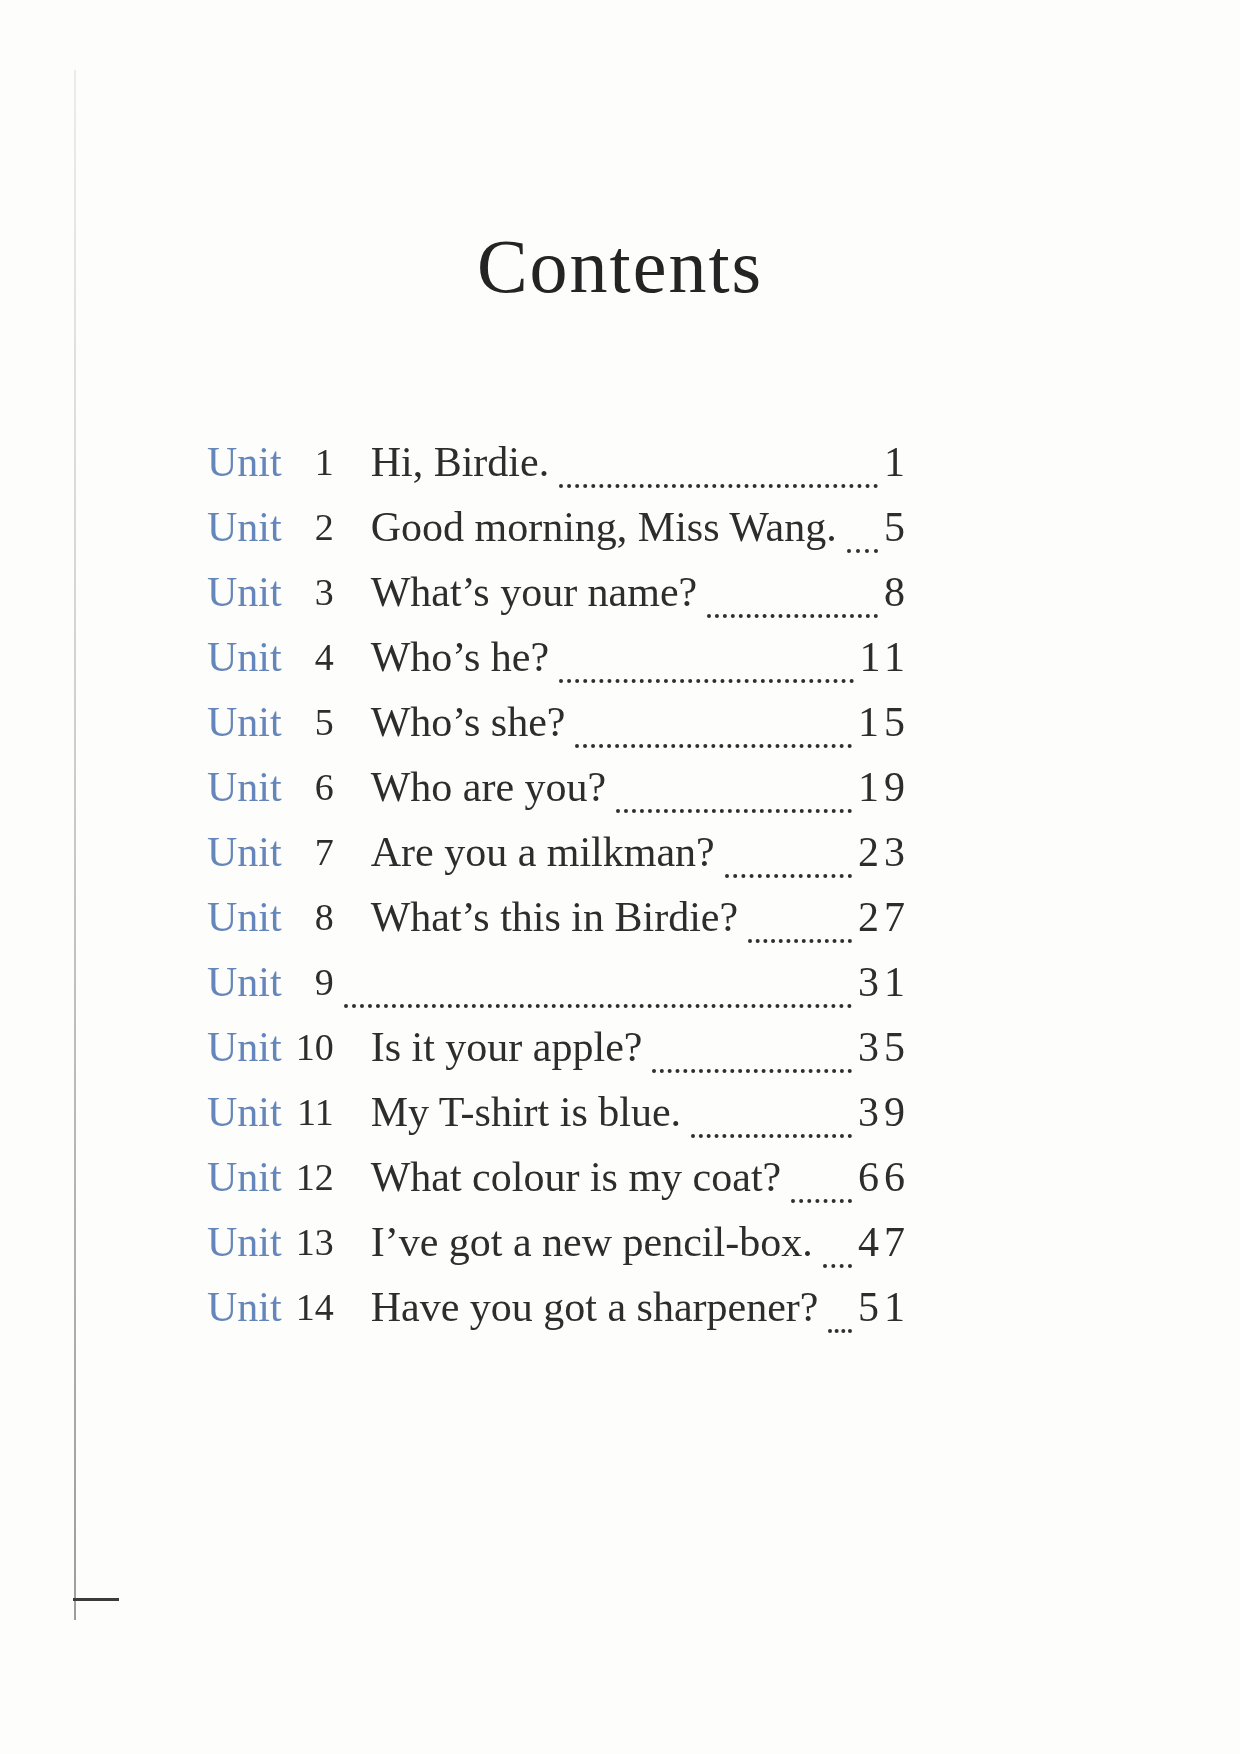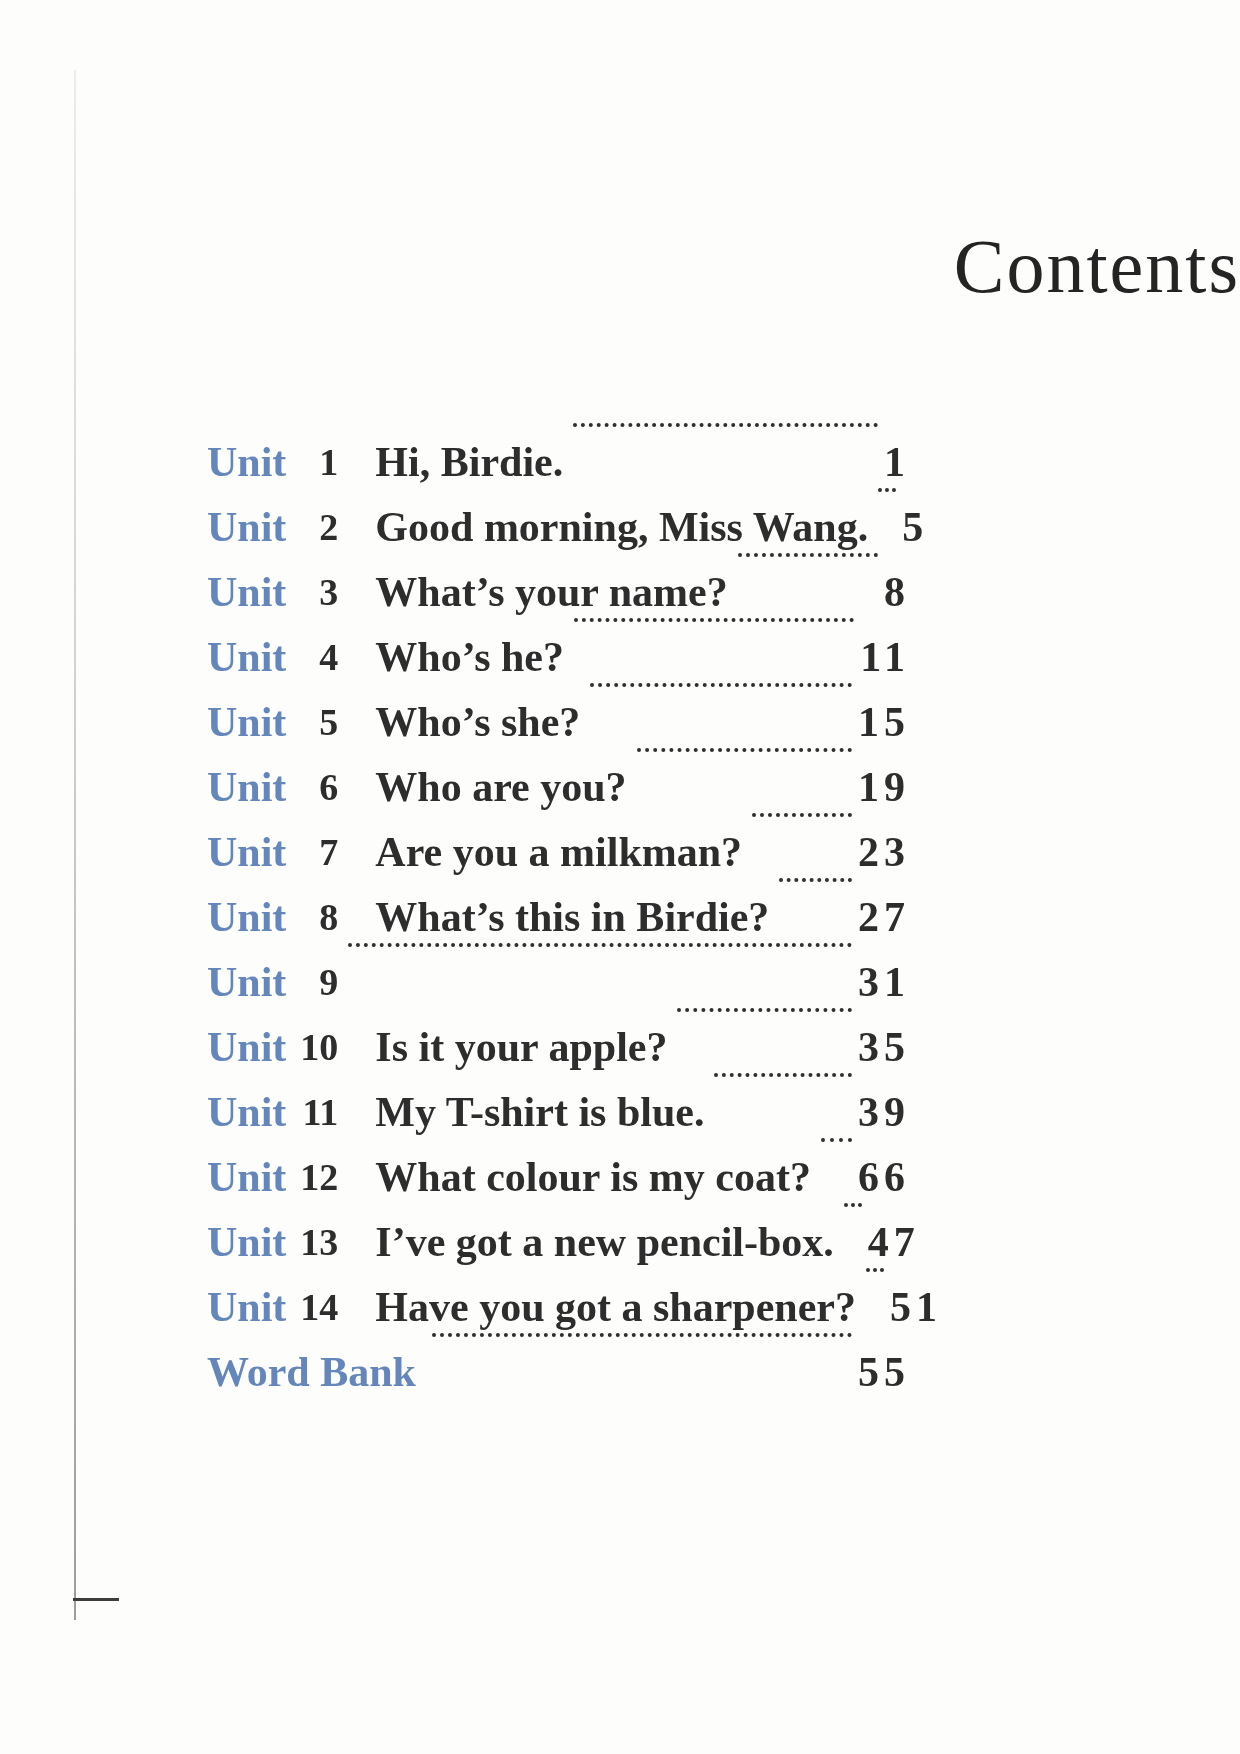--- a/index.html
+++ b/index.html
@@ -32,38 +32,37 @@
   .corner-mark{
     position:absolute;
     left:73px;
     top:1598px;
     width:46px;
     height:3px;
     background:#3c3c3c;
   }
   h1.contents-title{
     padding-top:228px;
-    text-align:right;
+    text-align:center;
     font-size:76px;
     font-weight:normal;
     letter-spacing:2px;
     line-height:1;
     color:#242424;
   }
   .toc{
     margin:126px 330px 0 207px;
   }
   .toc-row{
     display:flex;
-    align-items:flex-start;
+    align-items:flex-end;
     height:65px;
     line-height:65px;
     font-size:42px;
     white-space:nowrap;
-    font-weight:bold;
   }
   .toc-label{
     color:var(--accent);
     flex:0 0 auto;
   }
   .toc-num{
     flex:0 0 52px;
     text-align:right;
     font-size:38px;
   }
@@ -199,22 +198,16 @@
   </div>
 
   <div class="toc-row">
     <span class="toc-label">Unit</span>
     <span class="toc-num">14</span>
     <span class="toc-title">Have you got a sharpener?</span>
     <span class="toc-leader"></span>
     <span class="toc-page">51</span>
   </div>
 
-  <div class="toc-row no-num">
-    <span class="toc-label">Word Bank</span>
-
-    <span class="toc-leader"></span>
-    <span class="toc-page">55</span>
-  </div>
 </div>
 
   <div class="corner-mark"></div>
 </div>
 
 </body></html>

